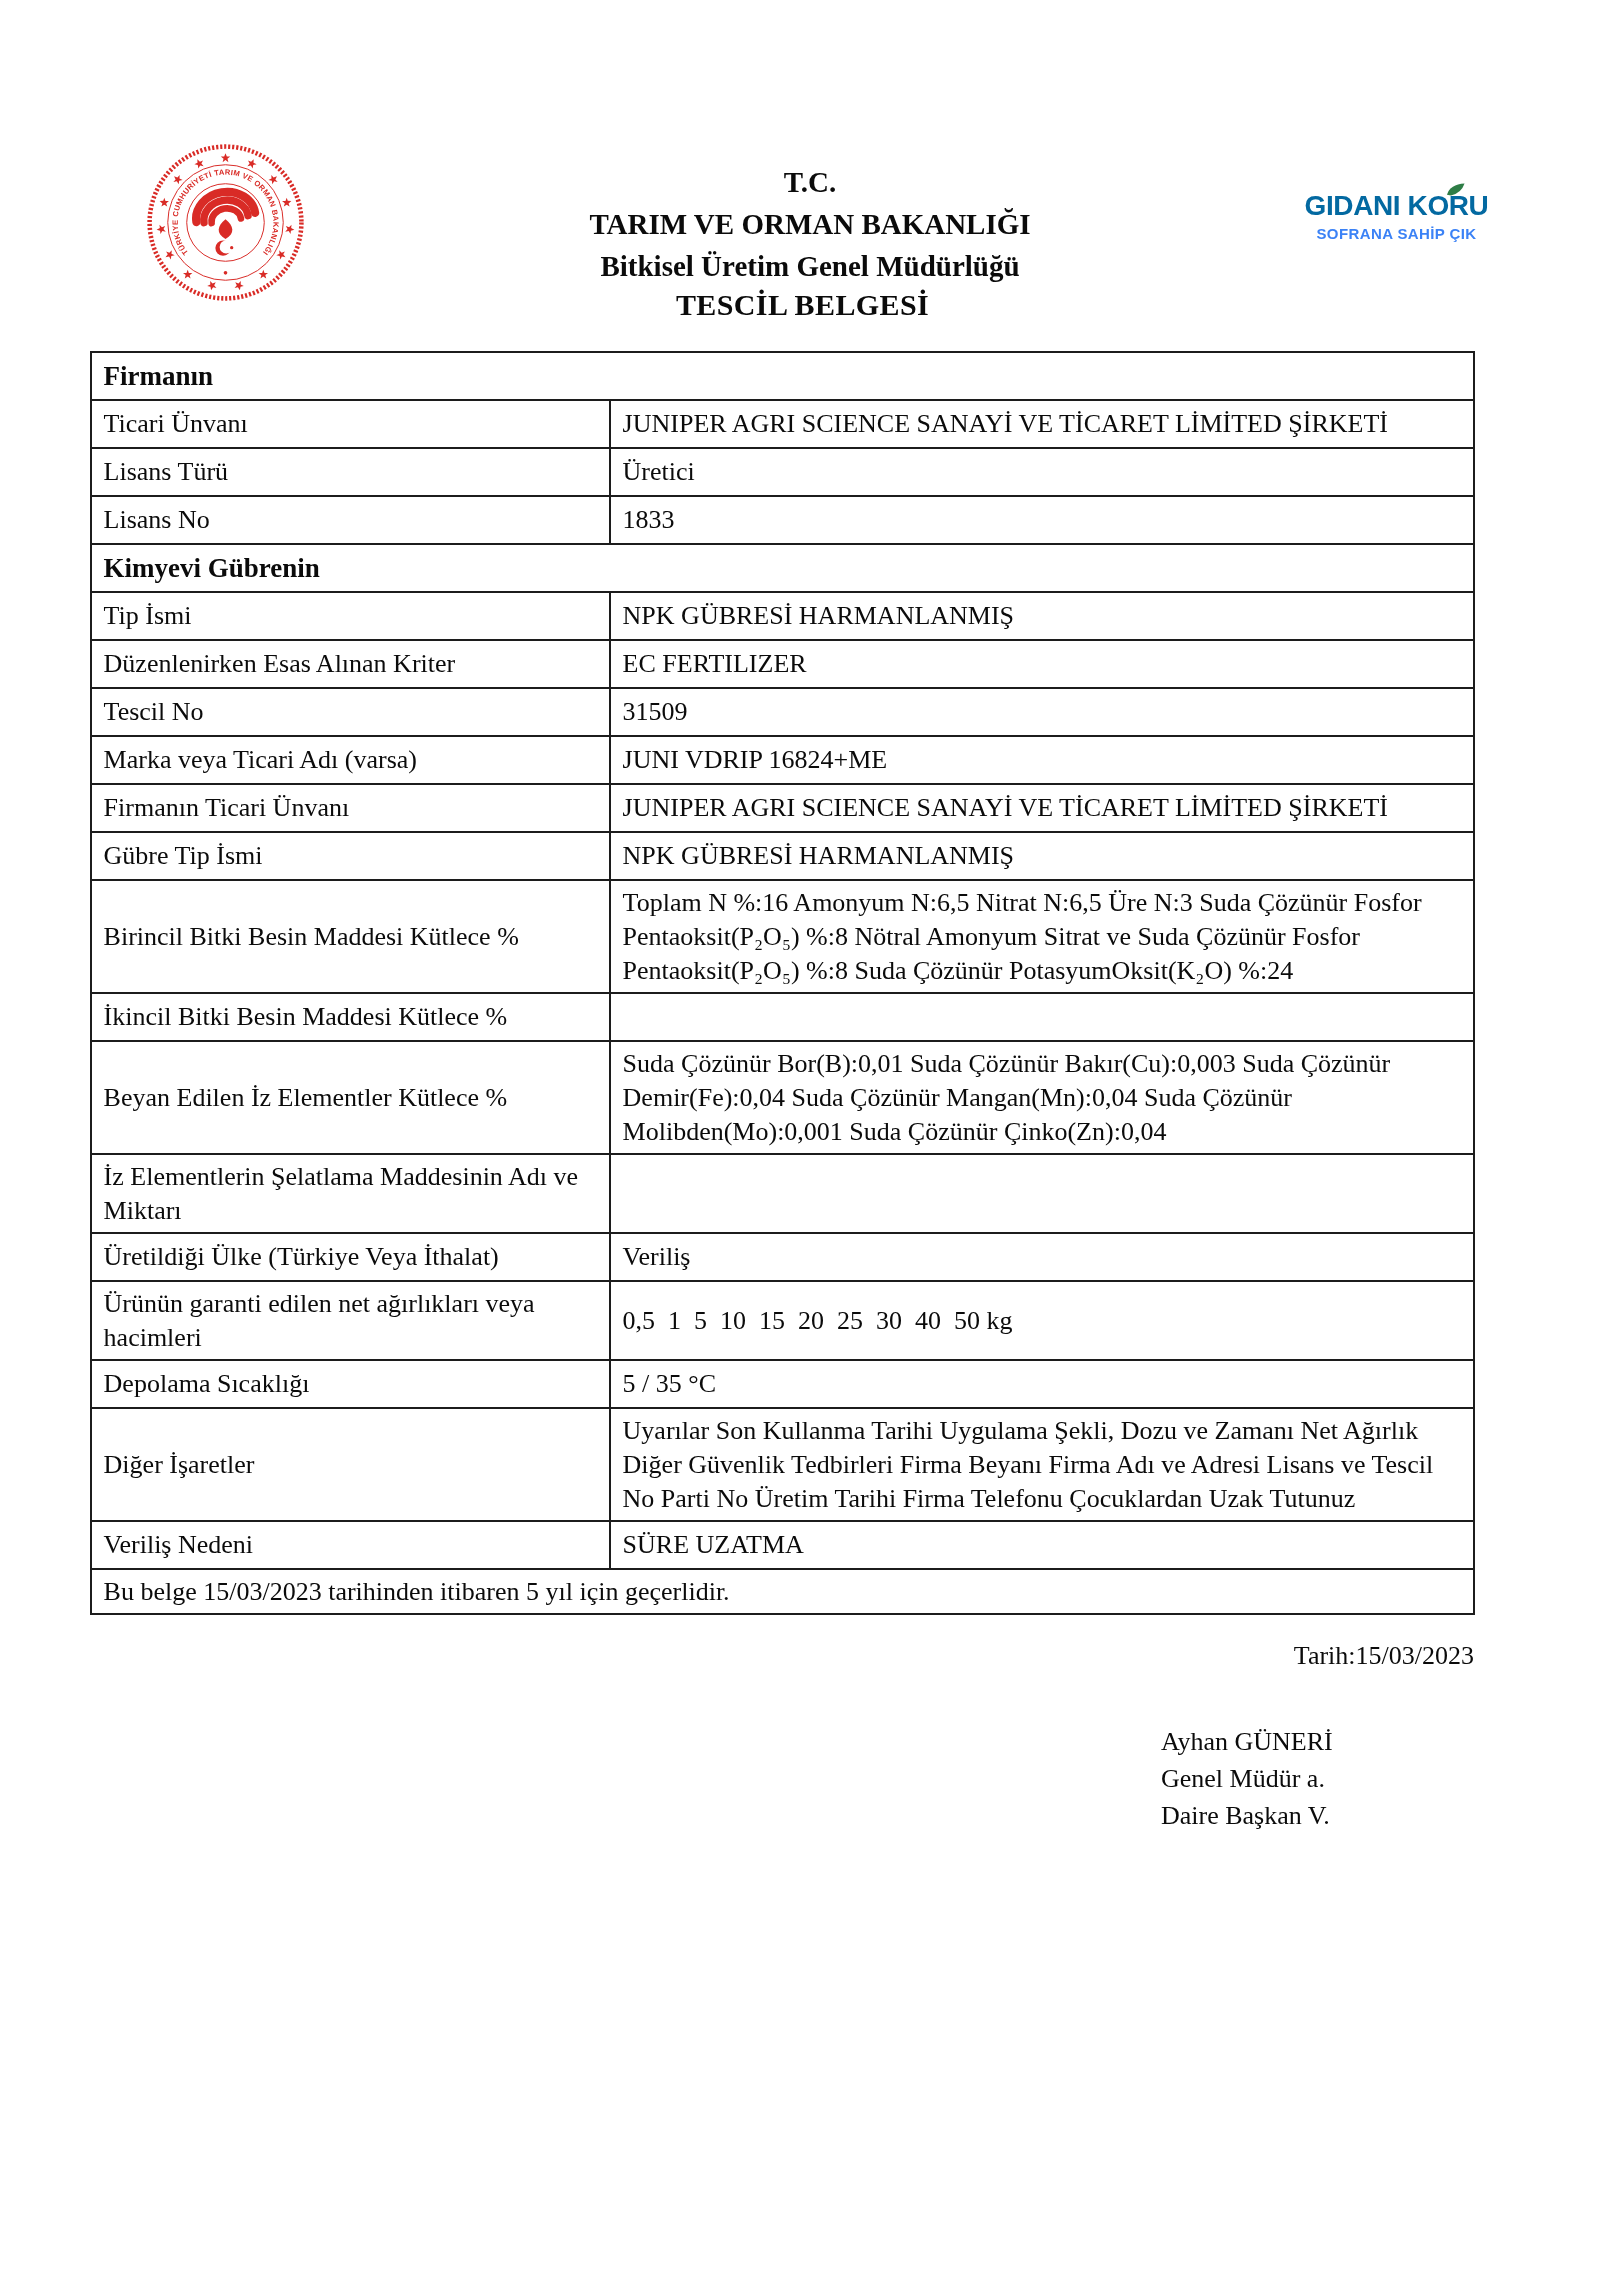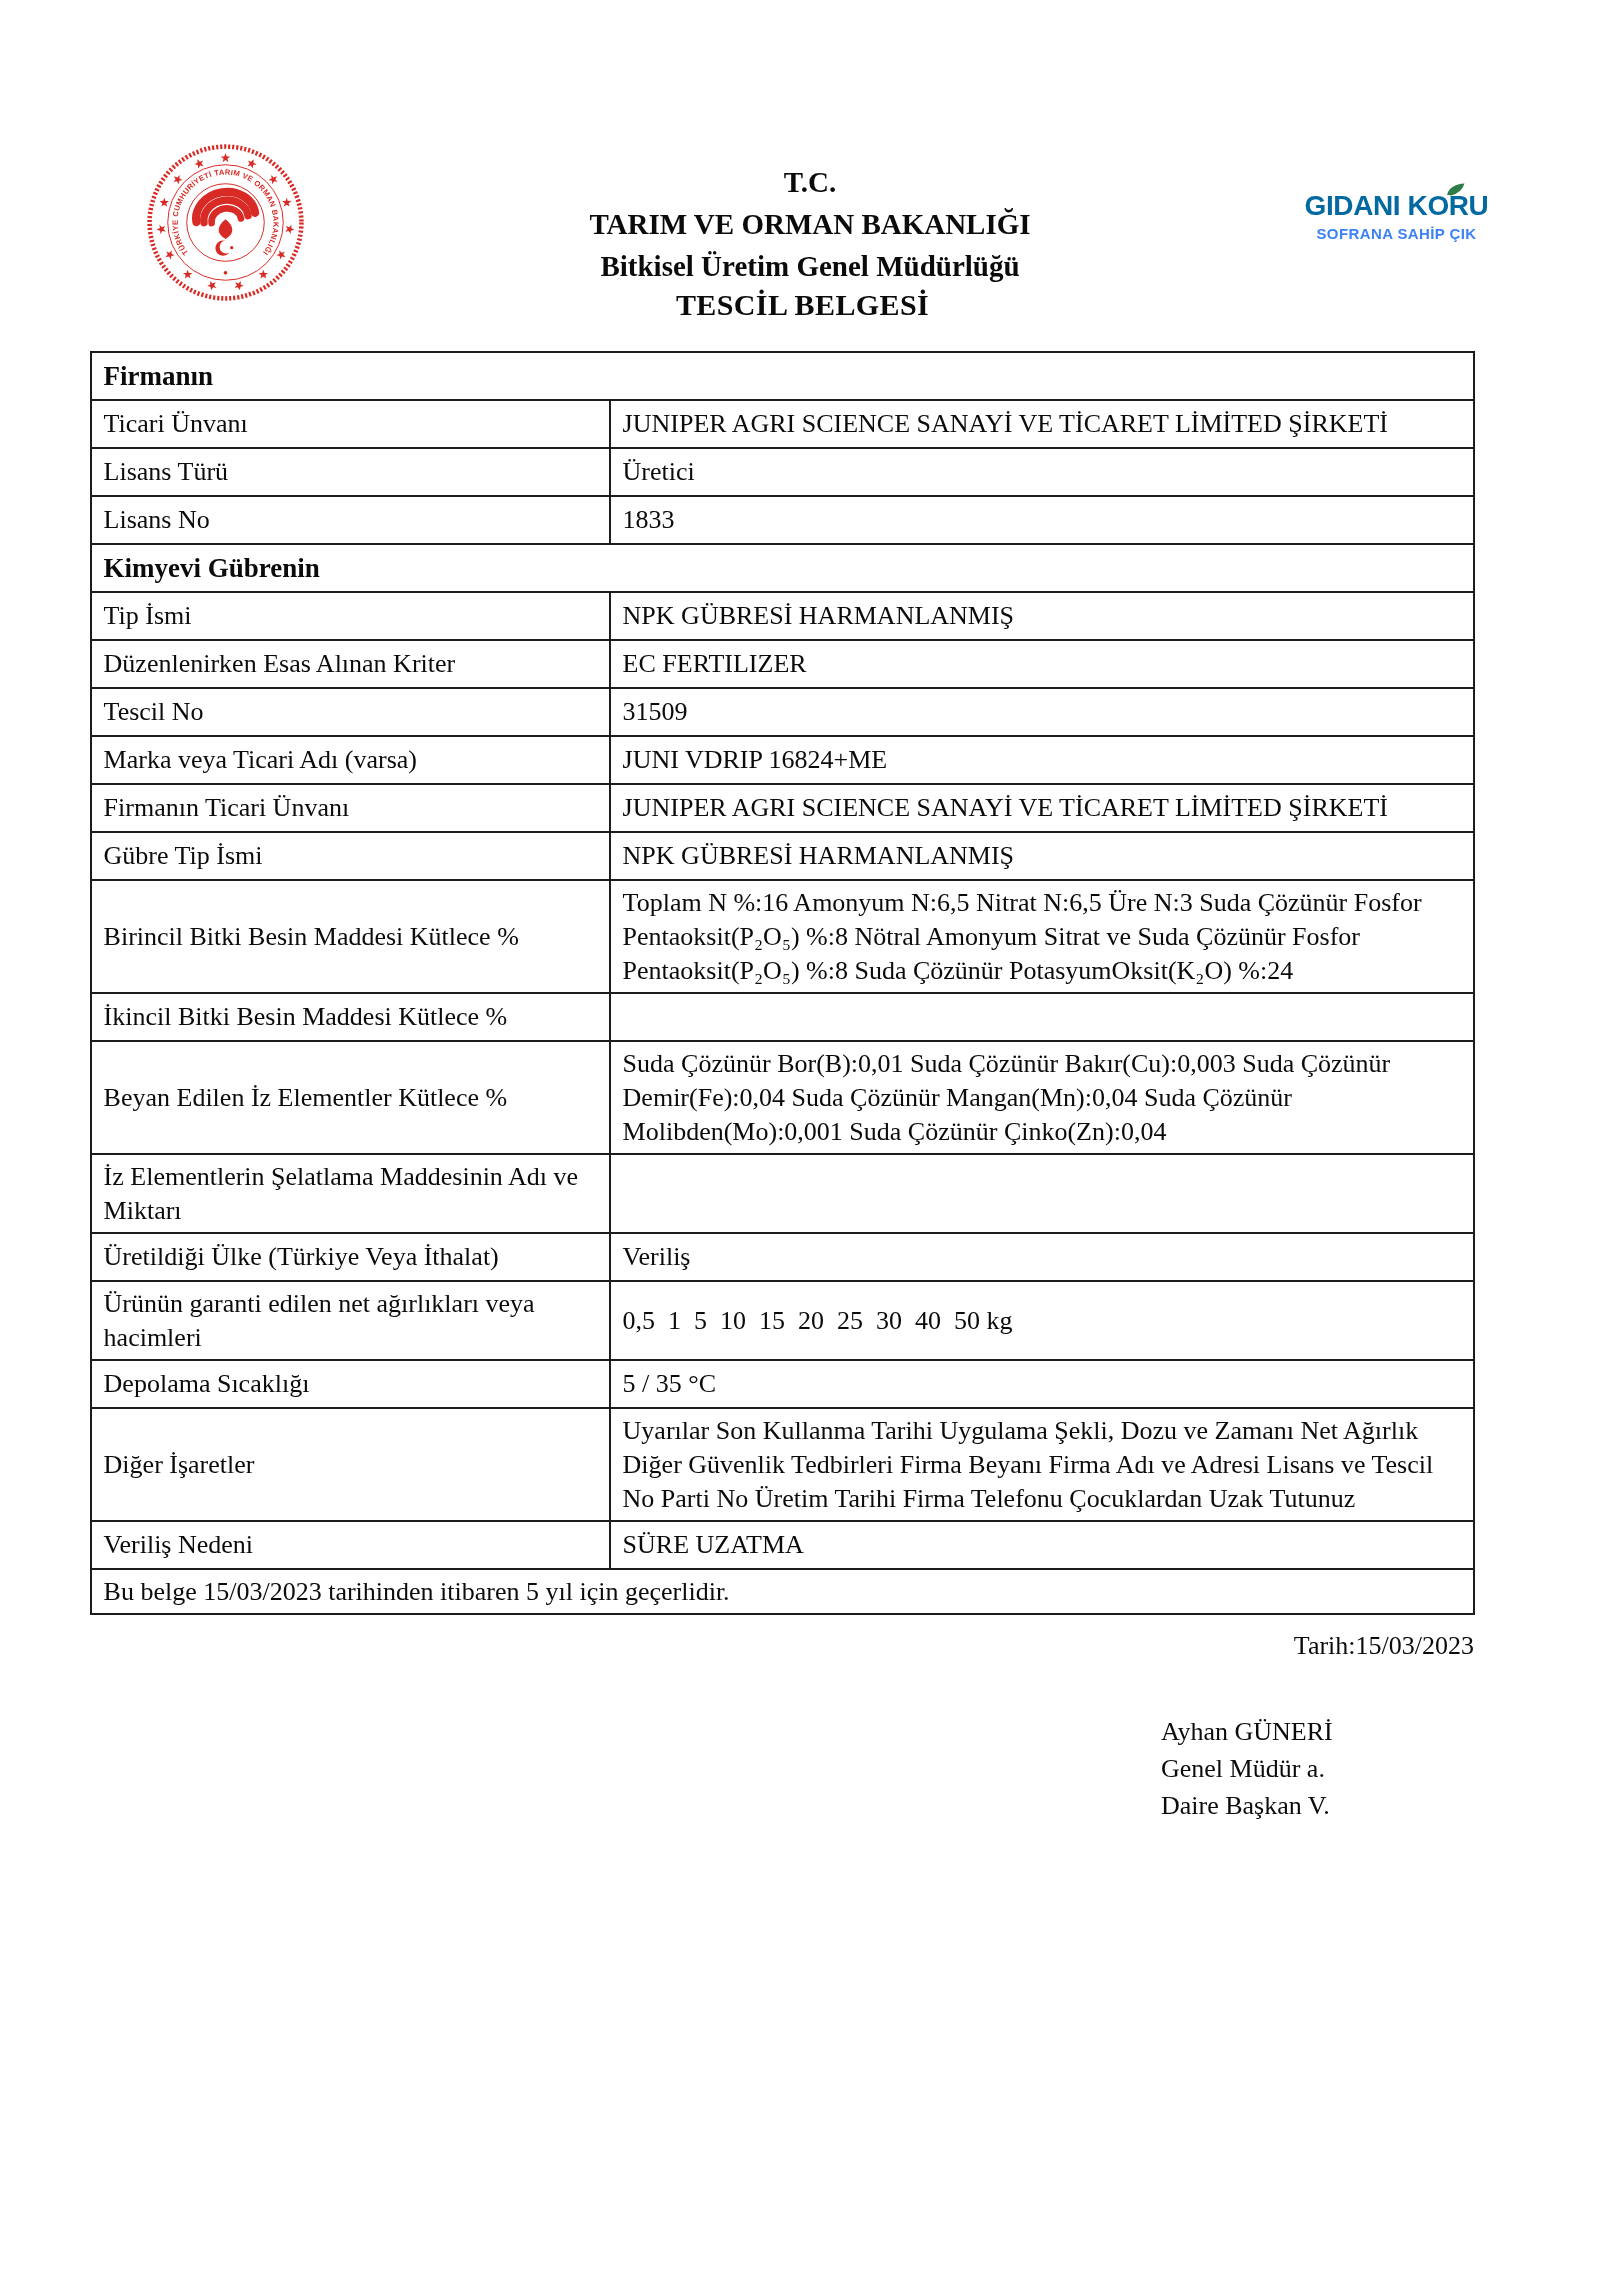--- a/index.html
+++ b/index.html
@@ -41,21 +41,21 @@
     border:2.7px solid #1c1c1c;
     padding:4.5px 11.6px;
     vertical-align:middle;
     overflow:hidden;
   }
   td.sec { font-weight:bold; font-size:27px; height:37px; }
   td.lbl { height:37px; }
   td.val { white-space:pre-wrap;margin-left:8px; }
   
   .footer-para { margin:11.6px 0 0 90px; width:1384px; font-size:26px; line-height:35px; }
-  .date-line { margin:16px 0 0 90px; width:1384px; text-align:right; font-size:26px; }
+  .date-line { margin:26px 0 0 90px; width:1384px; text-align:right; font-size:26px; }
   .signature { margin:52px 0 0 1161px; font-size:26px; line-height:37px; }
 </style>
 </head>
 <body>
 
 <div class="page">
 
   <div class="header">
 
     <svg class="seal" viewBox="0 0 200 200" aria-hidden="true">

